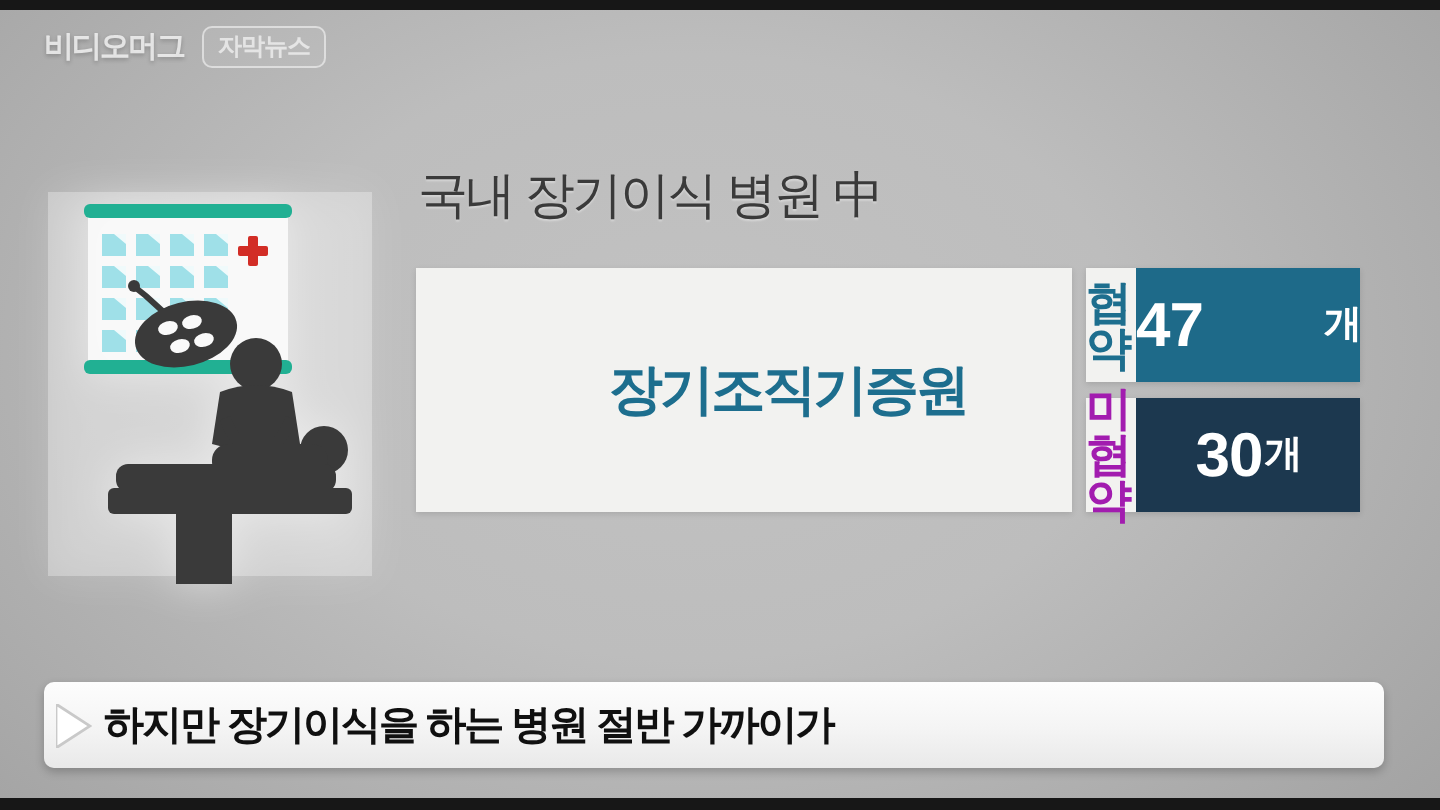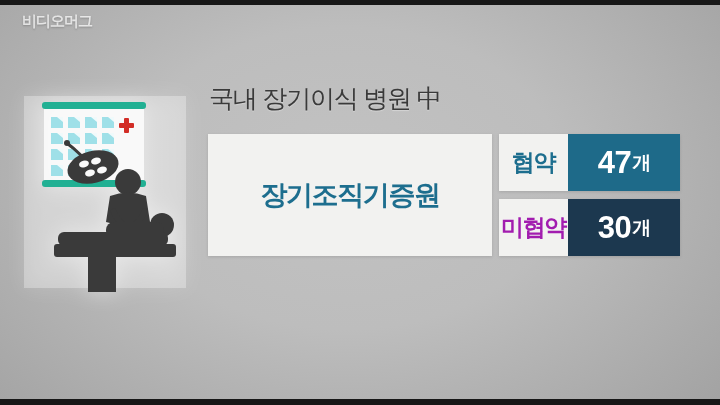--- a/index.html
+++ b/index.html
@@ -53,20 +53,21 @@
 
   
   #panel{
     position:absolute;left:208px;top:134px;width:472px;height:122px;z-index:20;
     display:flex;align-items:stretch;
   }
   #main-label-box{
     width:284px;background:#f2f2f0;
     display:flex;align-items:center;justify-content:center;
     box-shadow:0 1px 3px rgba(0,0,0,.12);
+    padding-left:44px;
   }
   #main-label-text{
     font-size:27px;font-weight:bold;letter-spacing:-1.4px;color:#1d6e8e;
     line-height:1;
   }
   #stat-col{
     flex:1;display:flex;flex-direction:column;justify-content:space-between;
     margin-left:7px;
   }
   .stat-row{
@@ -78,21 +79,21 @@
     font-size:23px;font-weight:bold;letter-spacing:-1.3px;line-height:1;
   }
   .stat-value{
     width:112px;display:flex;align-items:center;justify-content:center;
     color:#ffffff;line-height:1;
   }
   .stat-num{font-size:31px;font-weight:bold;letter-spacing:-0.5px;}
   .stat-unit{font-size:19px;font-weight:bold;letter-spacing:-1px;margin-left:1px;}
 
   .row-hyeopyak .stat-name{color:#1d6e8e;}
-  .row-hyeopyak .stat-value{background:#1e6a89;}
+  .row-hyeopyak .stat-value{background:#1e6a89;justify-content:space-between;}
   .row-mihyeopyak .stat-name{color:#a21caf;}
   .row-mihyeopyak .stat-value{background:#1c384f;}
 
   
   #caption-bar{
     position:absolute;left:22px;top:341px;width:670px;height:43px;z-index:30;
     background:linear-gradient(180deg,#fdfdfd 0%,#f4f4f4 55%,#e9e9e9 100%);
     border-radius:5px;
     box-shadow:0 2px 5px rgba(0,0,0,.22);
     display:flex;align-items:center;
@@ -108,20 +109,21 @@
 </style>
 </head>
 <body>
 
 <div id="stage">
 
   <div class="edge-bar edge-top"></div>
 
   <div id="logo-wrap">
     <div id="brand-logo">비디오머그</div>
+    <div id="subtitle-badge">자막뉴스</div>
   </div>
 
   <div id="illustration">
     <svg width="170" height="200" viewBox="0 0 170 200" xmlns="http://www.w3.org/2000/svg">
 
       <rect x="4" y="4" width="162" height="192" fill="#ffffff" opacity="0.30"></rect>
 
       <g>
         <rect x="24" y="14" width="100" height="78" fill="#fafafa" opacity="0.95"></rect>
         <rect x="22" y="10" width="104" height="7" rx="3" fill="#21b093"></rect>
@@ -220,15 +222,24 @@
         <div class="stat-name">미협약</div>
         <div class="stat-value">
           <span class="stat-num">30</span>
           <span class="stat-unit">개</span>
         </div>
       </div>
 
     </div>
   </div>
 
+  <div id="caption-bar">
+    <div id="caption-marker">
+      <svg width="18" height="22" viewBox="0 0 18 22" xmlns="http://www.w3.org/2000/svg">
+        <path d="M0 0 L17 11 L0 22 Z" fill="#ffffff"></path>
+        <path d="M0 0 L17 11 L0 22 Z" fill="none" stroke="#c9c9c9" stroke-width="1.4"></path>
+      </svg>
+    </div>
+    <div id="caption-text">하지만 장기이식을 하는 병원 절반 가까이가</div>
+  </div>
 
   <div class="edge-bar edge-bottom"></div>
 </div>
 
 </body></html>

